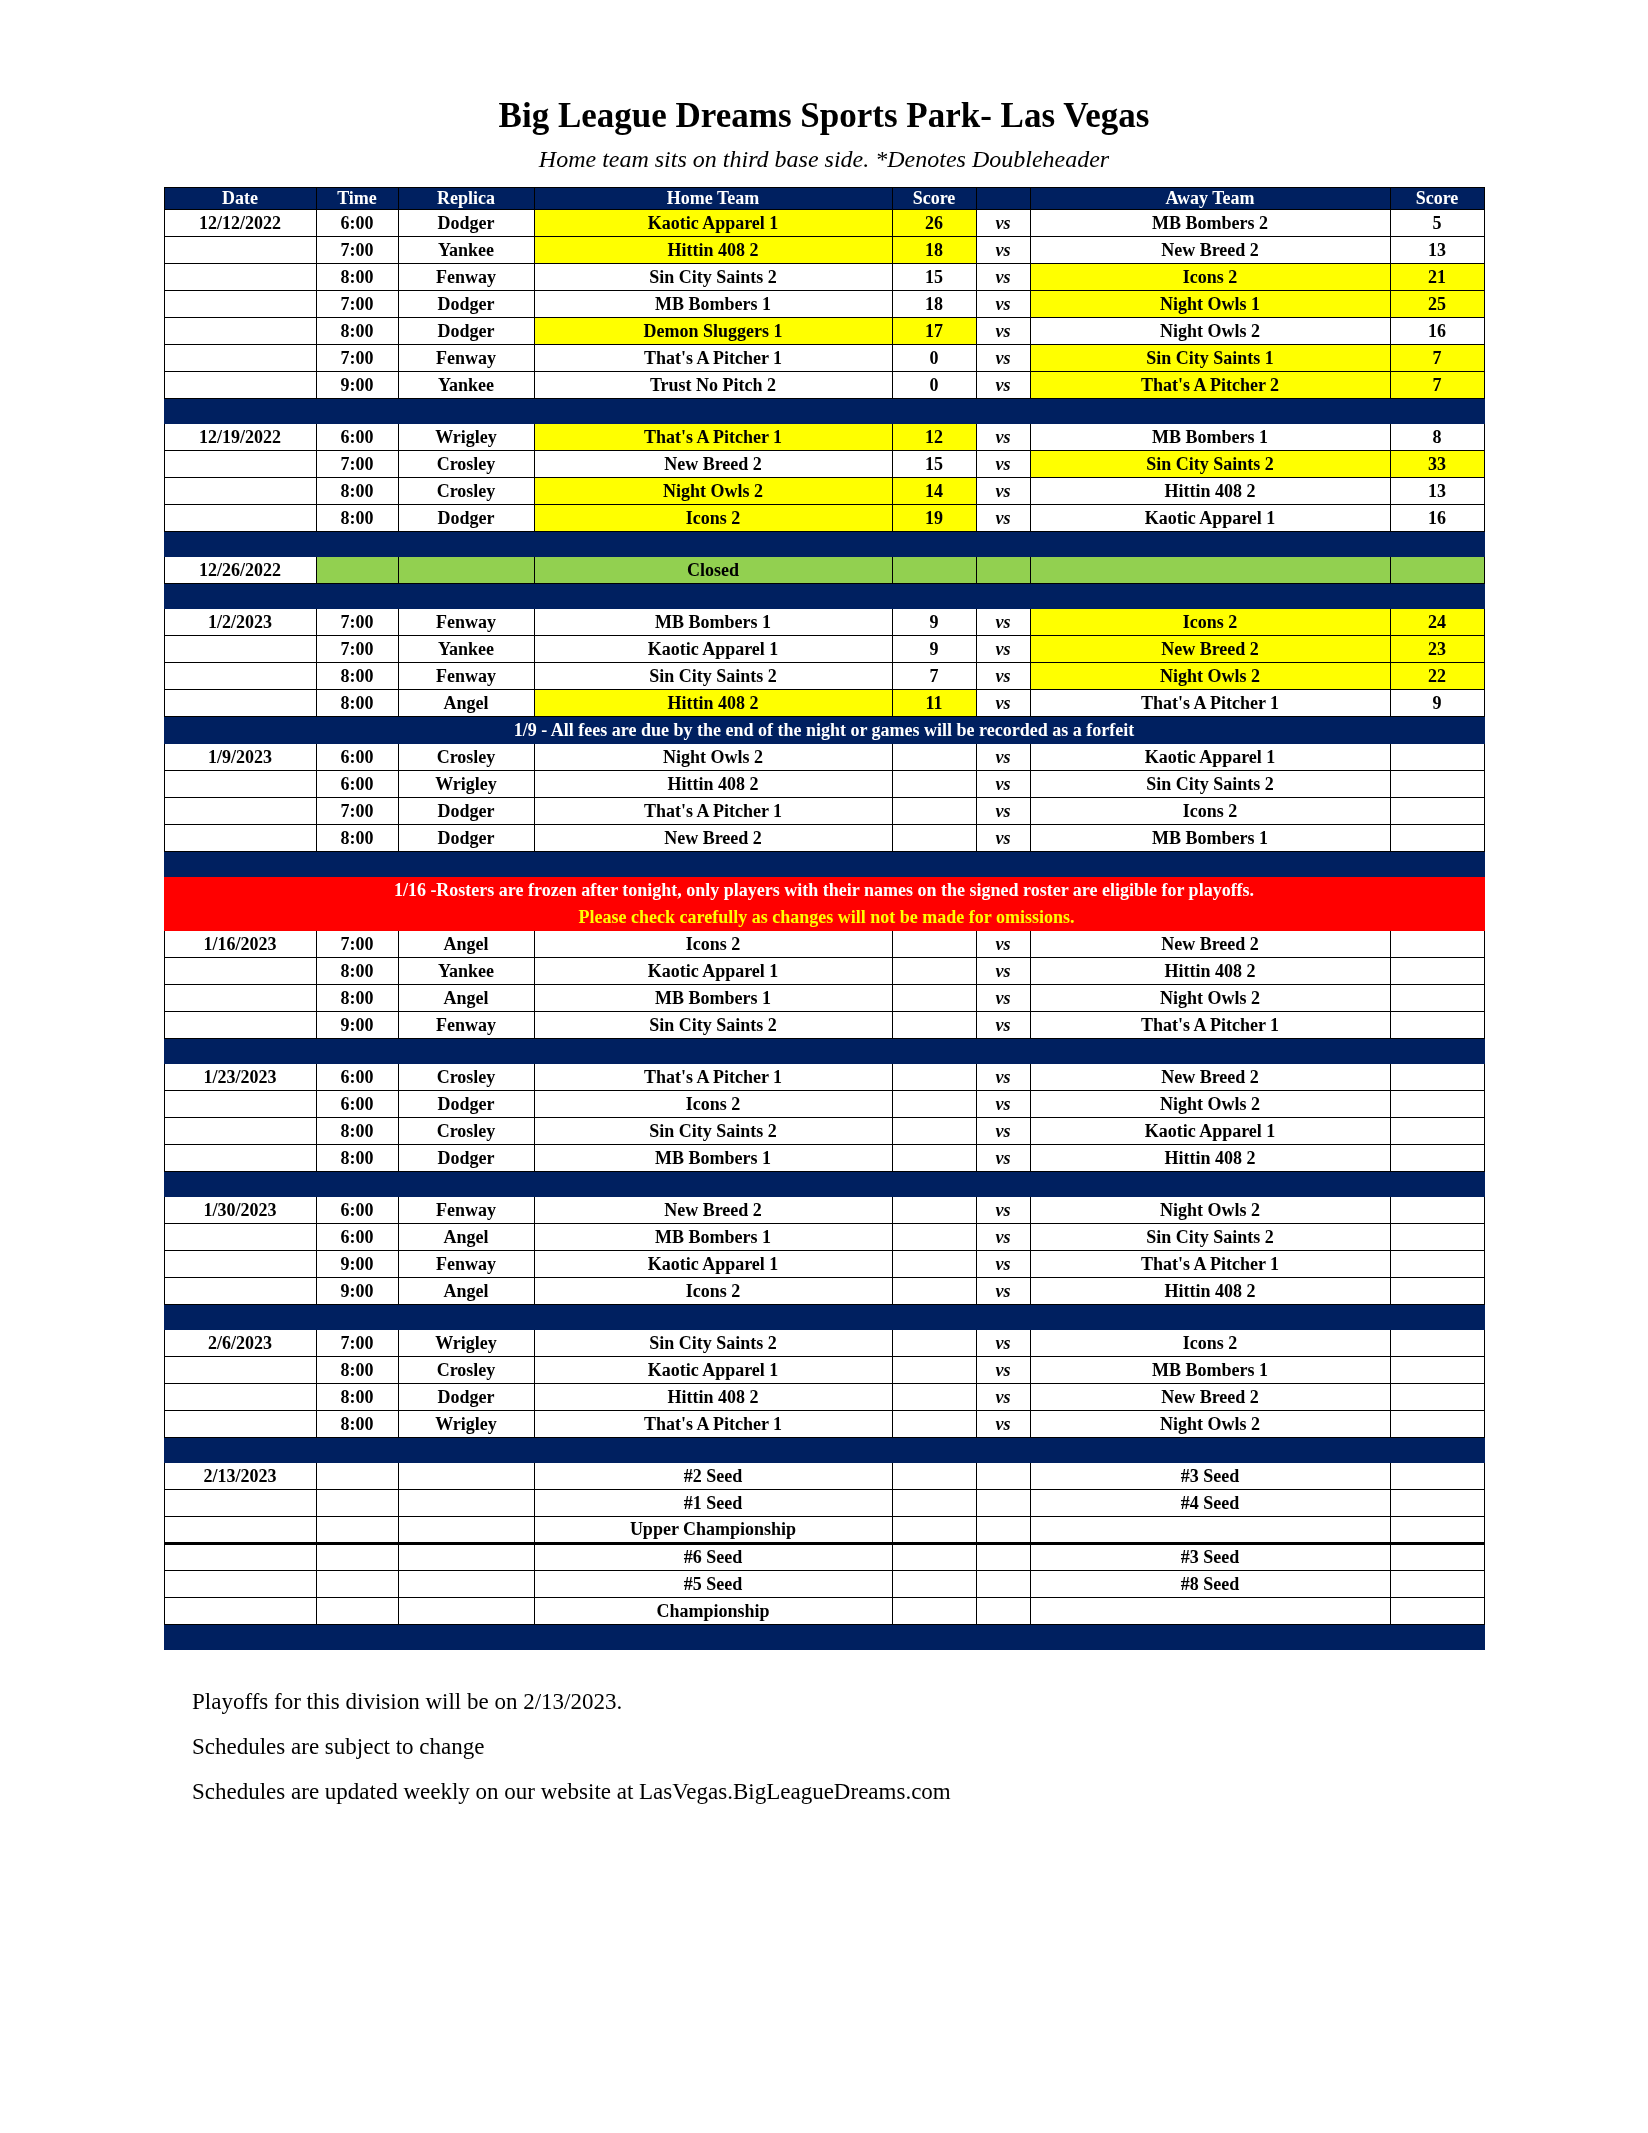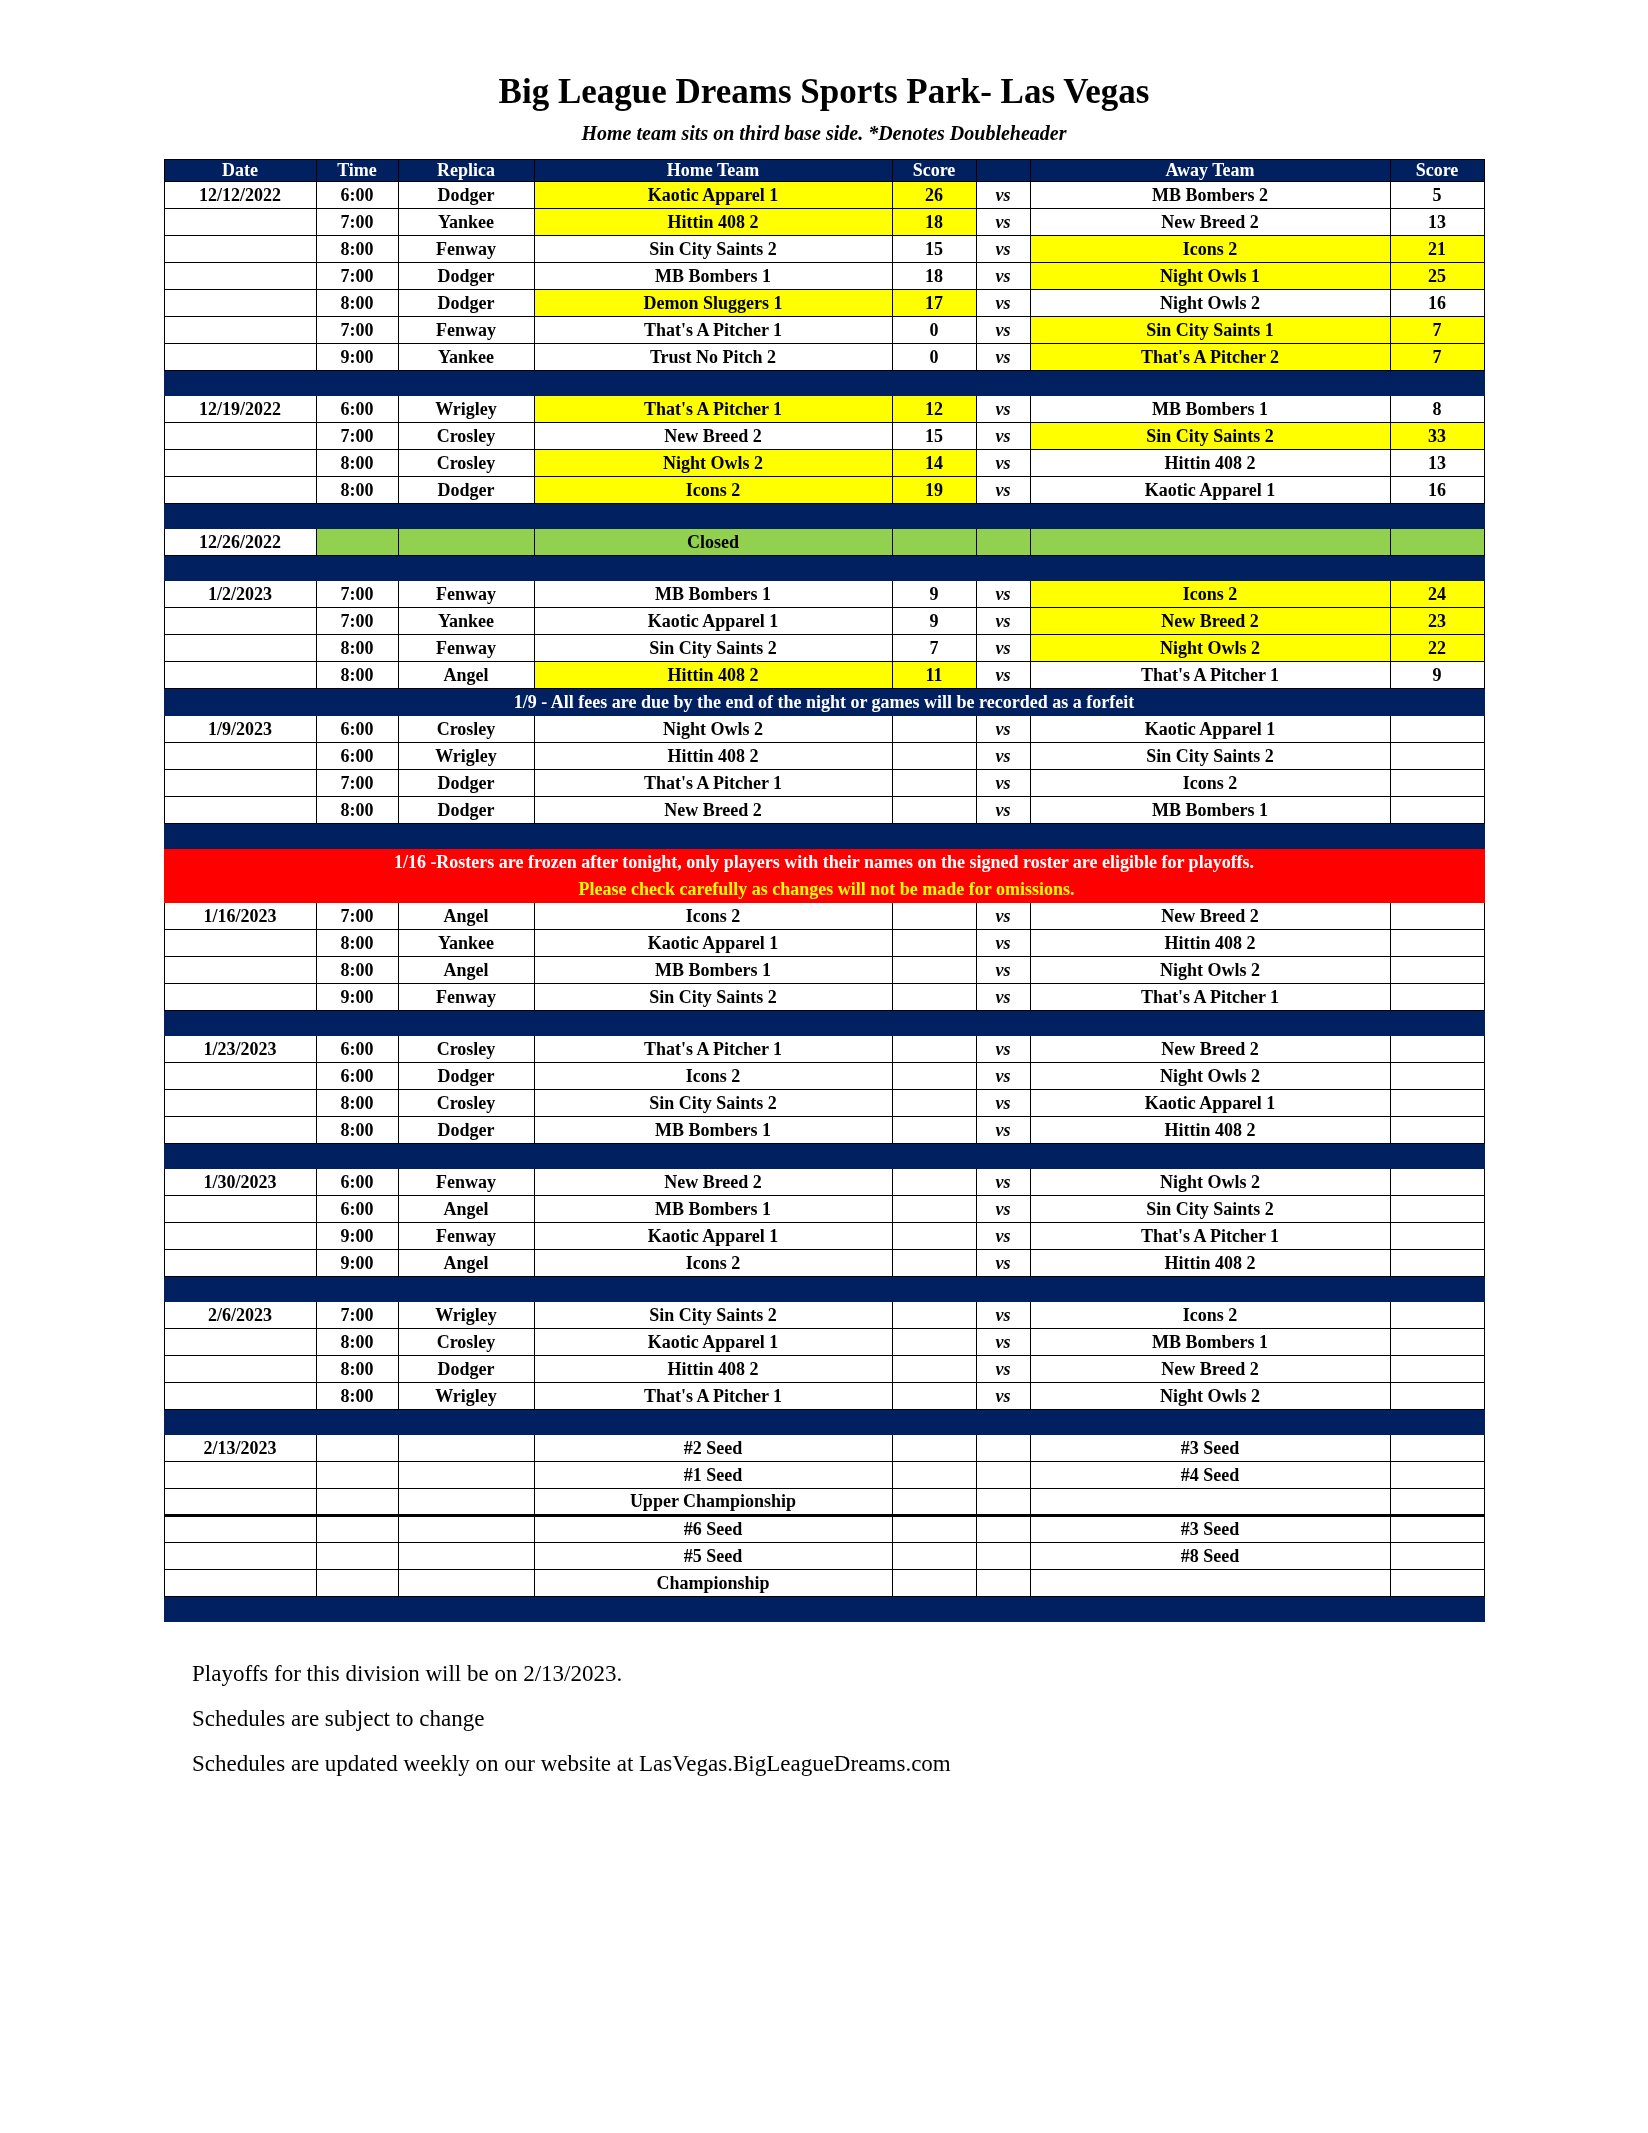--- a/index.html
+++ b/index.html
@@ -11,24 +11,24 @@
   * { box-sizing: border-box; }
   body {
     margin: 0;
     width: 1648px;
     height: 2133px;
     background: #ffffff;
     color: #000;
     font-family: "Liberation Serif", "DejaVu Serif", serif;
     overflow: hidden;
   }
-  .header { padding-top: 72px; text-align: center; }
+  .header { padding-top: 96px; text-align: center; }
   .title { font-size: 35px; font-weight: 700; }
   .subtitle { font-size: 28px; font-weight: 700; margin-top: 4px; }
-  .note { font-size: 20px; font-weight: 700; font-style: italic; margin-top: 10px; }
+  .note { font-size: 24px; font-weight: 400; font-style: italic; margin-top: 10px; }
 
   table.schedule {
     margin: 14px auto 0 auto;
     border-collapse: collapse;
     table-layout: fixed;
     width: 1320px;
   }
   th, td {
     height: 27px;
     padding: 0 3px;

